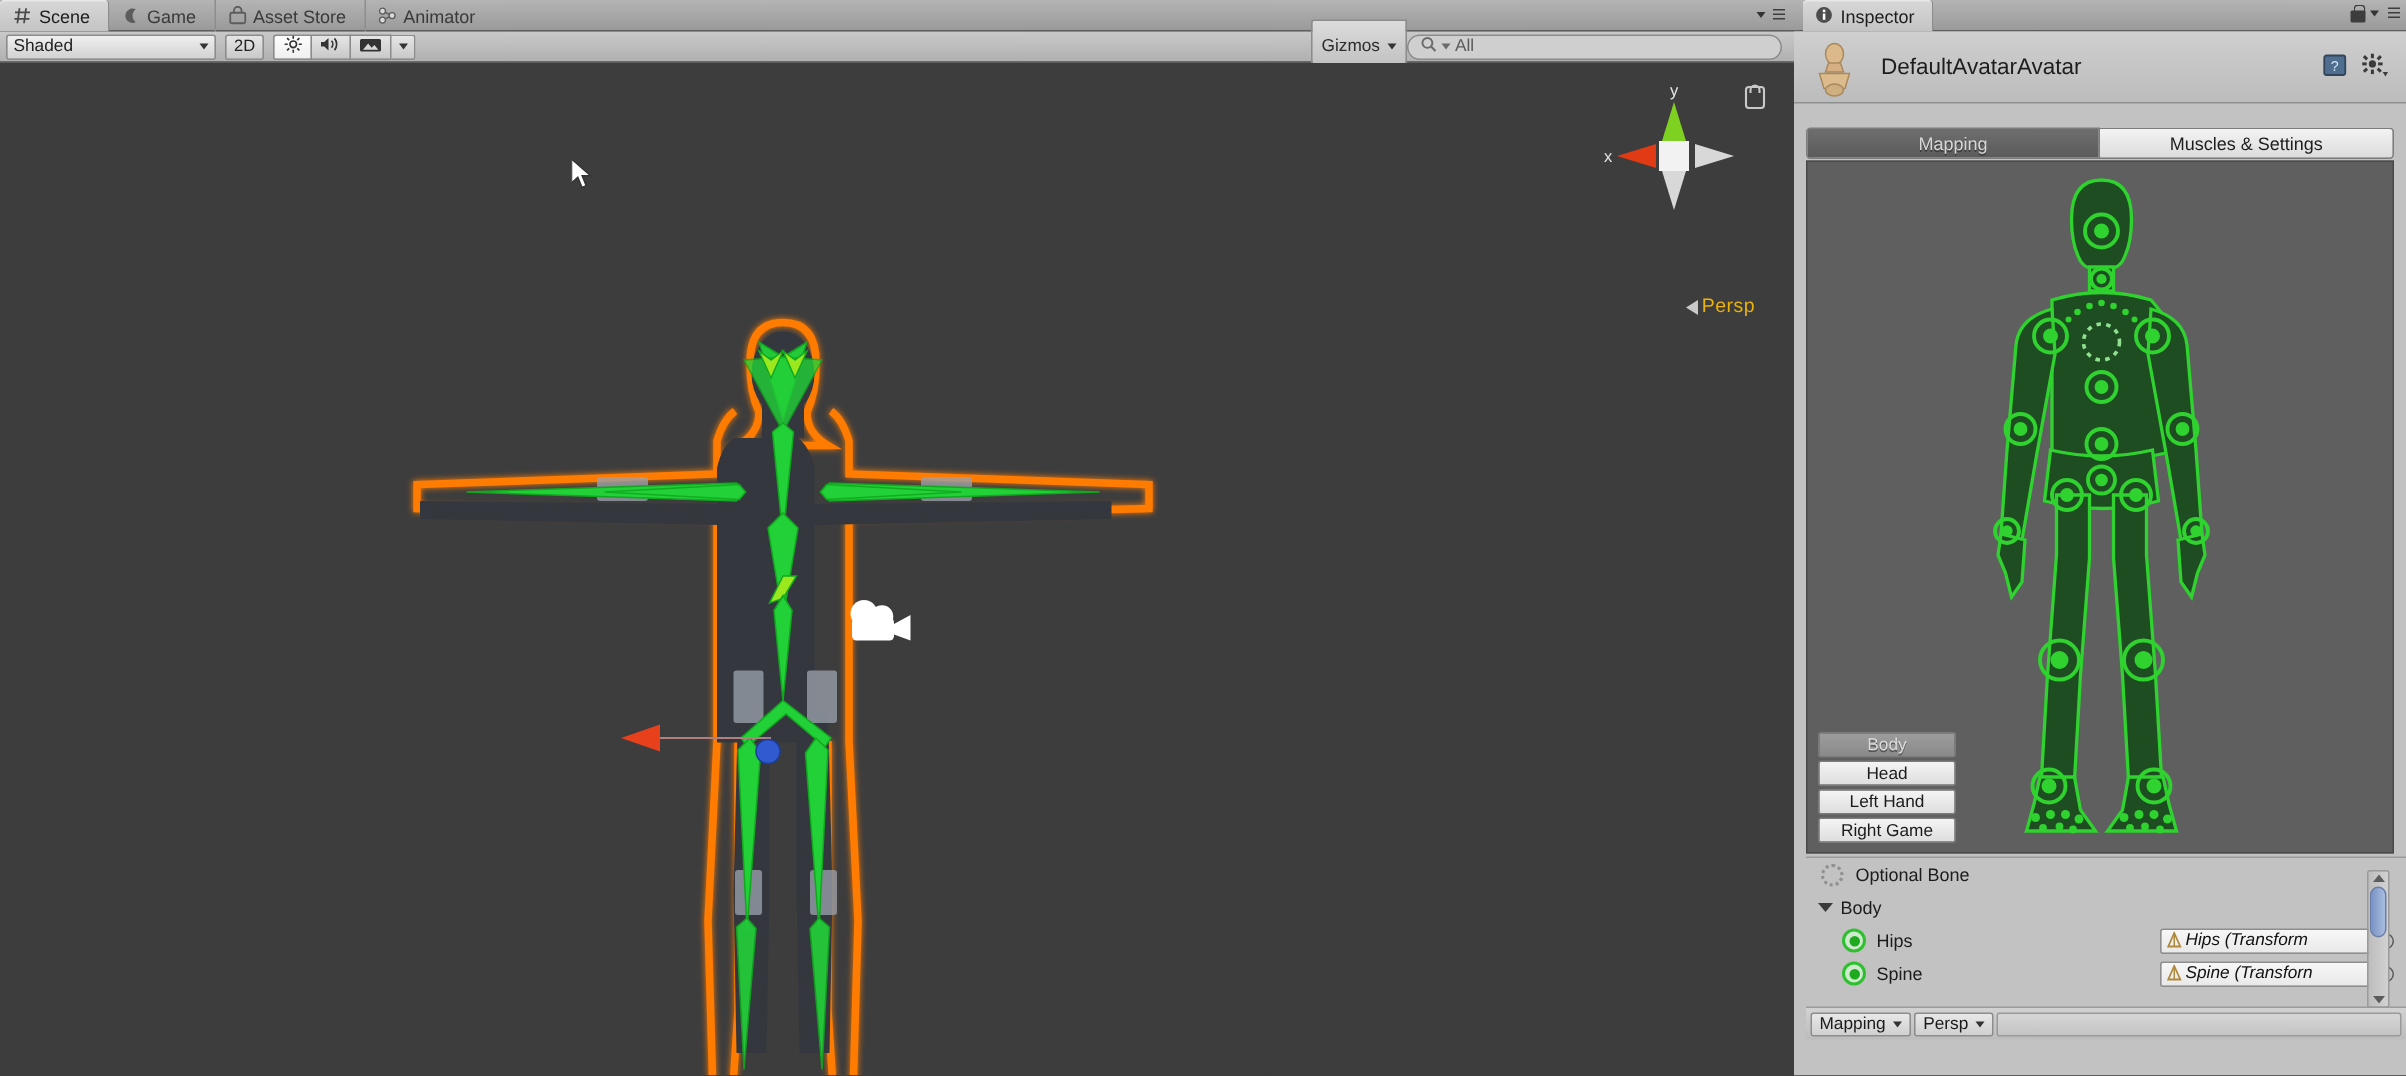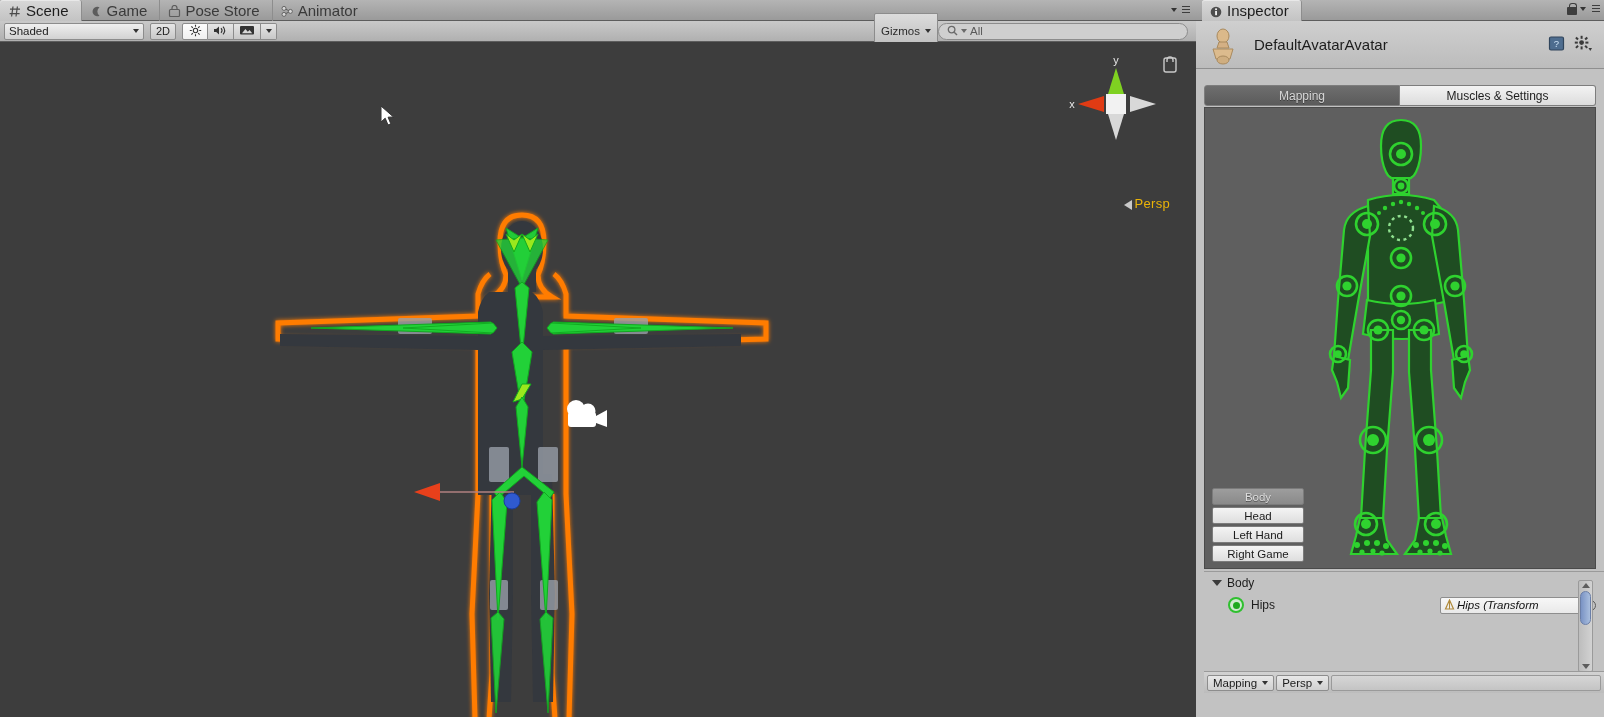--- a/index.html
+++ b/index.html
@@ -16,21 +16,21 @@
   
   .tabbar {
     position:absolute; height:21px; left:0; top:0;
     background: linear-gradient(#b4b4b4,#9a9a9a);
     border-bottom:1px solid #5d5d5d;
     display:flex; align-items:stretch;
   }
   .tab {
     display:flex; align-items:center; gap:4px;
     padding:0 12px 0 8px; height:21px;
-    font-size:15px; color:#3a3a3a;
+    font-size:12px; color:#3a3a3a;
     border-right:1px solid #8d8d8d;
     position:relative;
   }
   .tab.active {
     background:linear-gradient(#d8d8d8,#c3c3c3);
     color:#1d1d1d;
     border-top-left-radius:3px; border-top-right-radius:3px;
     box-shadow: inset 0 1px 0 #e8e8e8;
   }
   .tab-ico { width:13px; height:13px; display:inline-block; position:relative; flex:0 0 auto;}
@@ -207,21 +207,21 @@
         </span>
         <span>Game</span>
       </div>
       <div class="tab">
         <span class="tab-ico">
           <svg width="13" height="13" viewBox="0 0 13 13">
               <rect x="1.5" y="4.5" width="10" height="7" rx="1" fill="none" stroke="#5c5c5c" stroke-width="1.2"></rect>
               <path d="M4 4.5V3a2.5 2.5 0 0 1 5 0v1.5" fill="none" stroke="#5c5c5c" stroke-width="1.2"></path>
             </svg>
         </span>
-        <span>Pose Store</span>
+        <span>Asset Store</span>
       </div>
       <div class="tab" style="border-right:none;">
         <span class="tab-ico">
           <svg width="13" height="13" viewBox="0 0 13 13">
               <g fill="#d9d9d9" stroke="#5c5c5c" stroke-width=".9">
           <circle cx="3" cy="3.4" r="2"></circle>
                 <circle cx="3" cy="9.4" r="2"></circle>
                 <circle cx="9.4" cy="6.4" r="2"></circle>
               </g>
           <g stroke="#5c5c5c" stroke-width="1">
@@ -586,40 +586,60 @@
       </div>
     <div class="bp-btn norm">
       <span>Left Hand</span>
       </div>
     <div class="bp-btn norm">
       <span>Right Game</span>
       </div>
   </div>
 
   <div id="bone-list">
+    <div class="bl-row">
+      <span class="dotted-circle"></span>
+      <span>Optional Bone</span>
+    </div>
     <div class="bl-row" style="padding-left:8px;">
       <span class="foldout"></span>
       <span>Body</span>
     </div>
     <div class="bl-row" style="padding-left:24px;">
       <span class="bone-dot">
           <i></i>
         </span>
       <span>Hips</span>
       <span class="obj-field">
         <span class="transform-ico">
           <svg width="11" height="12" viewBox="0 0 11 12">
               <path d="M5.5 1 L9.5 10 H1.5 Z" fill="none" stroke="#b08a3c" stroke-width="1.2"></path>
               <path d="M5.5 1 v9" stroke="#b08a3c" stroke-width="1"></path>
             </svg>
         </span>
         <span>Hips (Transform</span>
       </span>
       <span class="obj-sel"></span>
     </div>
+    <div class="bl-row" style="padding-left:24px;">
+      <span class="bone-dot">
+          <i></i>
+        </span>
+      <span>Spine</span>
+      <span class="obj-field">
+        <span class="transform-ico">
+          <svg width="11" height="12" viewBox="0 0 11 12">
+              <path d="M5.5 1 L9.5 10 H1.5 Z" fill="none" stroke="#b08a3c" stroke-width="1.2"></path>
+              <path d="M5.5 1 v9" stroke="#b08a3c" stroke-width="1"></path>
+            </svg>
+        </span>
+        <span>Spine (Transforn</span>
+      </span>
+      <span class="obj-sel"></span>
+    </div>
   </div>
 
   <div id="insp-scroll">
     <span class="sb-arrow sb-up"></span>
     <span class="sb-thumb"></span>
     <span style="flex:1 1 auto"></span>
     <span class="sb-arrow sb-dn"></span>
   </div>
 
   <div id="insp-footer">

